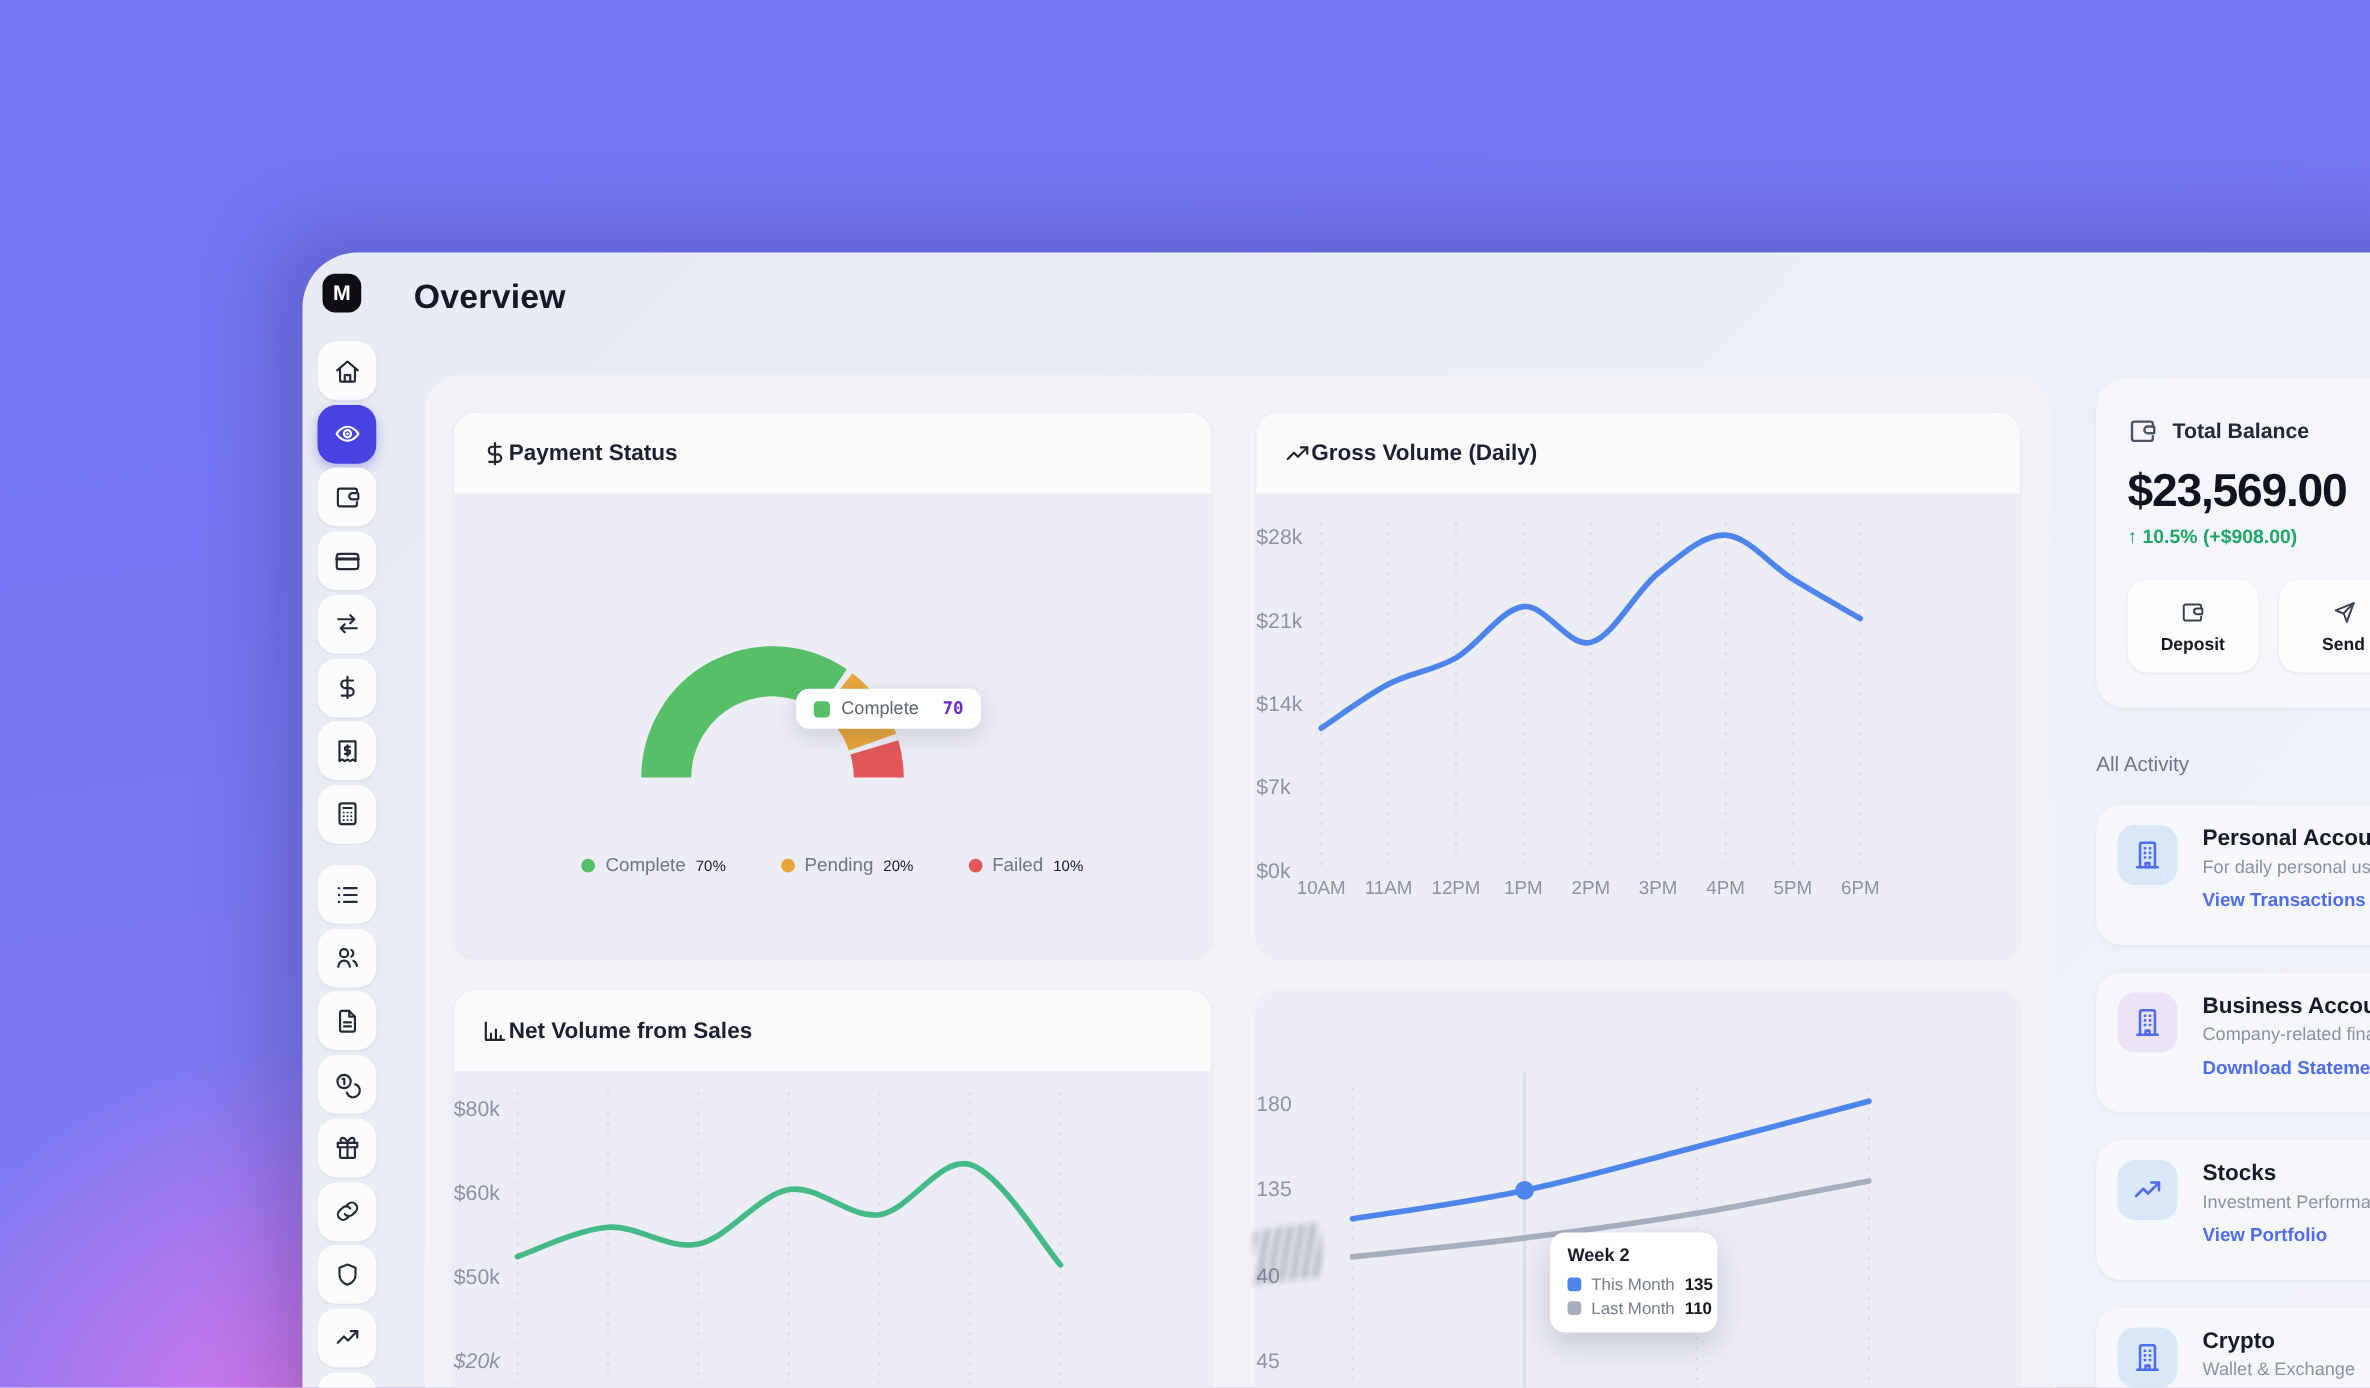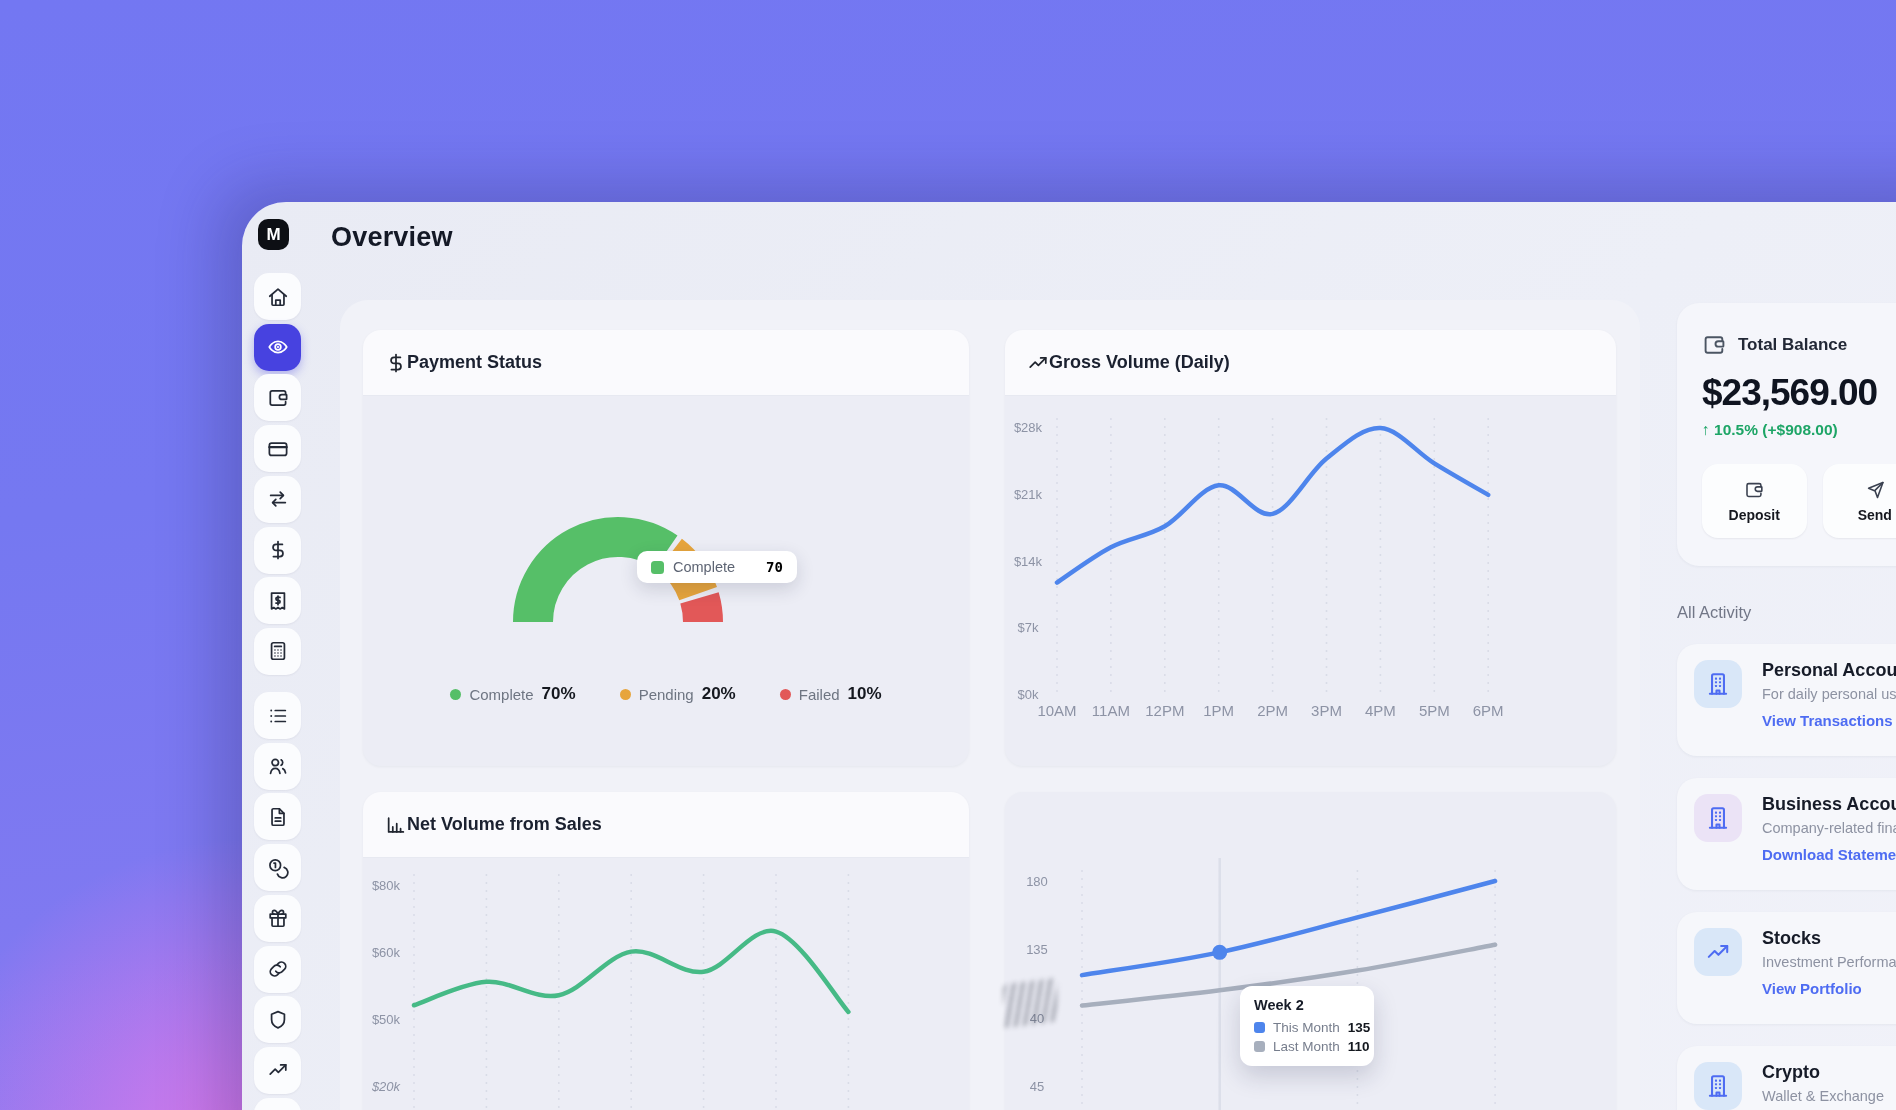--- a/index.html
+++ b/index.html
@@ -27,33 +27,33 @@
        border-radius:28px;background:#f1f2f8;}
   .card{position:absolute;background:#ecedf5;border-radius:18px;overflow:hidden;
        box-shadow:0 1px 3px rgba(25,30,60,.05);}
   .card-header{position:absolute;top:0;left:0;right:0;height:66px;background:#fafafd;
        border-bottom:1.5px solid #e7e9f1;display:flex;align-items:center;padding-left:22px;
        box-sizing:border-box;}
   .h-icon{width:22px;height:22px;color:#20252f;display:flex;}
   .h-icon svg{width:22px;height:22px;}
   .card-title{font-size:18px;font-weight:700;color:#1b2130;}
   .plot{position:absolute;left:0;top:66px;}
-  .ty{position:absolute;text-align:center;font-size:13px;color:#8d93a5;}
+  .ty{position:absolute;text-align:left;font-size:17px;color:#8d93a5;}
   .tx{position:absolute;transform:translateX(-50%);font-size:15px;color:#8d93a5;white-space:nowrap;}
   .g-tooltip{position:absolute;left:274px;top:221px;height:32px;background:#fff;border-radius:10px;
        display:flex;align-items:center;gap:9px;padding:0 14px;box-shadow:0 6px 18px rgba(30,35,70,.16);
        z-index:4;}
   .tt-sq{width:13px;height:13px;border-radius:3.5px;background:#56bf68;}
   .tt-label{font-size:14.5px;color:#5d6473;}
-  .tt-val{font-size:14px;font-weight:700;color:#000000;font-family:"DejaVu Sans Mono",monospace;margin-left:22px;}
+  .tt-val{font-size:14px;font-weight:700;color:#6d28d9;font-family:"DejaVu Sans Mono",monospace;margin-left:10px;}
   .pay-legend{position:absolute;left:0;right:0;top:354px;display:flex;justify-content:center;gap:44px;}
   .leg-item{display:flex;align-items:center;gap:8px;}
   .leg-dot{width:11px;height:11px;border-radius:50%;}
   .leg-label{font-size:15px;color:#6e7582;}
-  .leg-val{font-size:17px;font-weight:700;color:#15181f;}
+  .leg-val{font-size:12px;font-weight:400;color:#15181f;}
   .w-tooltip{position:absolute;left:235px;top:194px;width:134px;background:#fff;border-radius:12px;
        padding:11px 14px 12px;box-shadow:0 10px 24px rgba(30,35,70,.18);z-index:4;box-sizing:border-box;}
   .wt-title{font-size:14.5px;font-weight:700;color:#171c28;margin-bottom:7px;}
   .wt-row{display:flex;align-items:center;gap:8px;margin-top:4px;font-size:13.5px;color:#767d8c;white-space:nowrap;}
   .wt-sq{width:11px;height:11px;border-radius:3px;flex:0 0 auto;}
   .wt-val{font-weight:700;color:#14181f;}
   .right-panel{position:absolute;left:1677px;top:303px;width:250px;}
   .tb-card{background:#f5f6fb;border-radius:22px;height:263px;box-sizing:border-box;
        padding:30px 0 0 25px;box-shadow:0 1px 3px rgba(25,30,60,.05);}
   .tb-head{display:flex;align-items:center;gap:12px;color:#2a3040;}

